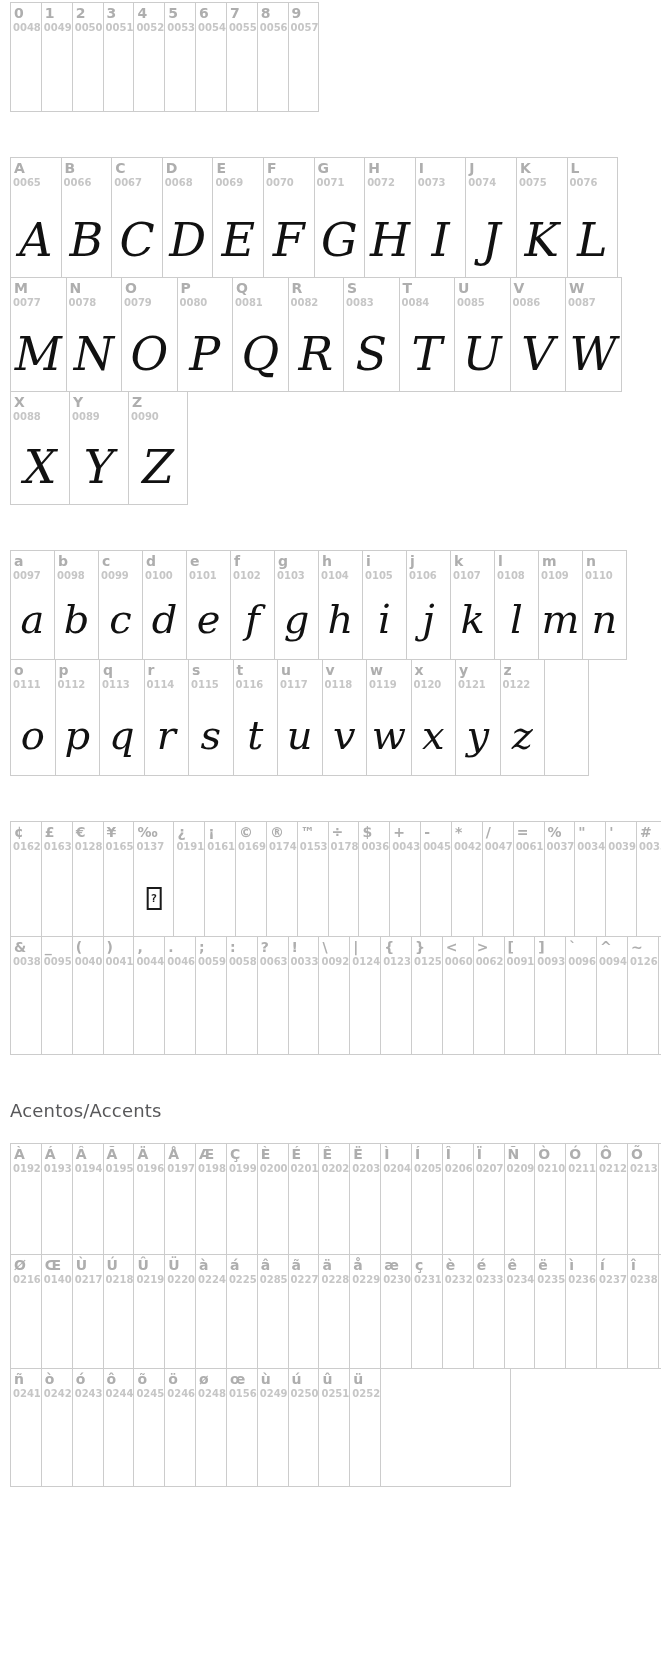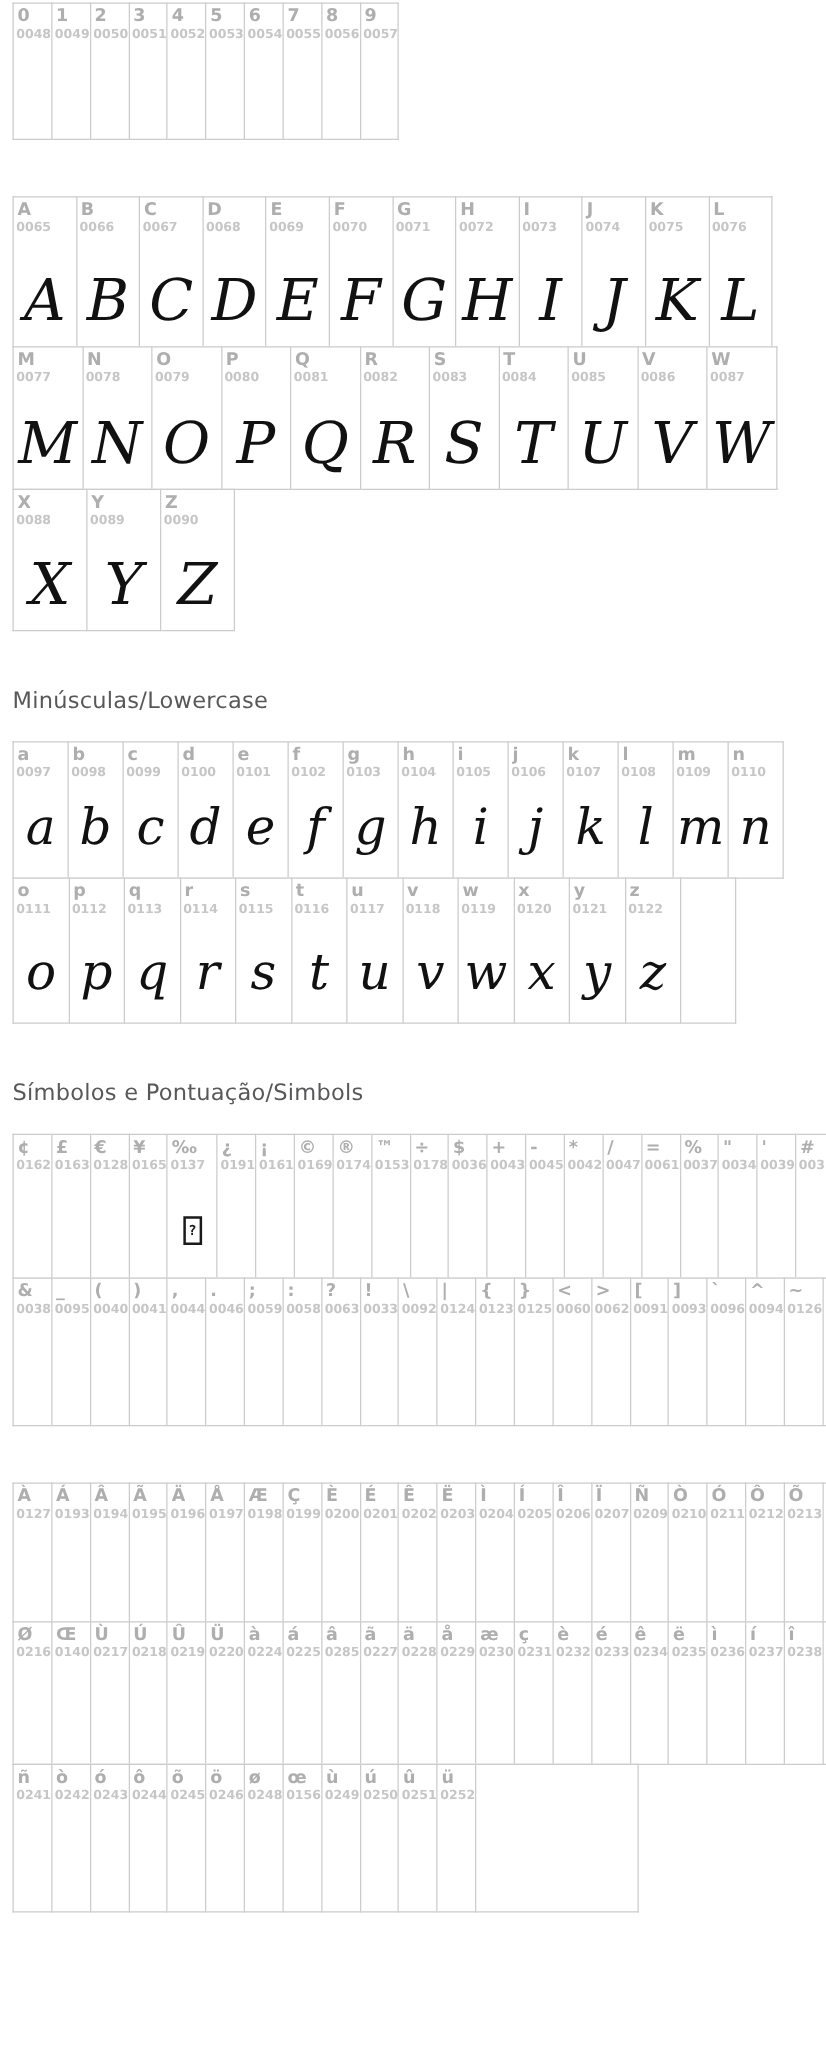--- a/index.html
+++ b/index.html
@@ -298,21 +298,20 @@
     <div class="cell-code">0090</div>
     <div class="cell-glyph glyph-upper">Z</div>
   </td>
 </tr>
           </tbody>
   </table>
 </div>
   </section>
 
   <section class="font-section">
-    <h2 class="section-title">Minúsculas/Lowercase</h2>
     <div class="rows">
   <table class="char-table">
     <tbody>
             <tr class="char-row" style="height: 109px;">
   <td class="char-cell" style="width: 43px; min-width: 43px;">
     <div class="cell-label">a</div>
     <div class="cell-code">0097</div>
     <div class="cell-glyph glyph-lower">a</div>
   </td>
 
@@ -477,21 +476,20 @@
     
     
   </td>
 </tr>
           </tbody>
   </table>
 </div>
   </section>
 
   <section class="font-section">
-    <h2 class="section-title">Símbolos e Pontuação/Simbols</h2>
     <div class="rows">
   <table class="char-table">
     <tbody>
             <tr class="char-row" style="height: 115px;">
   <td class="char-cell" style="width: 29px; min-width: 29px;">
     <div class="cell-label">¢</div>
     <div class="cell-code">0162</div>
 
   </td>
 
@@ -753,27 +751,28 @@
     
     
   </td>
 </tr>
           </tbody>
   </table>
 </div>
   </section>
 
   <section class="font-section">
+    <h2 class="section-title">Acentos/Accents</h2>
     <div class="rows">
   <table class="char-table">
     <tbody>
             <tr class="char-row" style="height: 111px;">
   <td class="char-cell" style="width: 29px; min-width: 29px;">
     <div class="cell-label">À</div>
-    <div class="cell-code">0127</div>
+    <div class="cell-code">0192</div>
 
   </td>
 
   <td class="char-cell" style="width: 29px; min-width: 29px;">
     <div class="cell-label">Á</div>
     <div class="cell-code">0193</div>
 
   </td>
 
   <td class="char-cell" style="width: 29px; min-width: 29px;">

